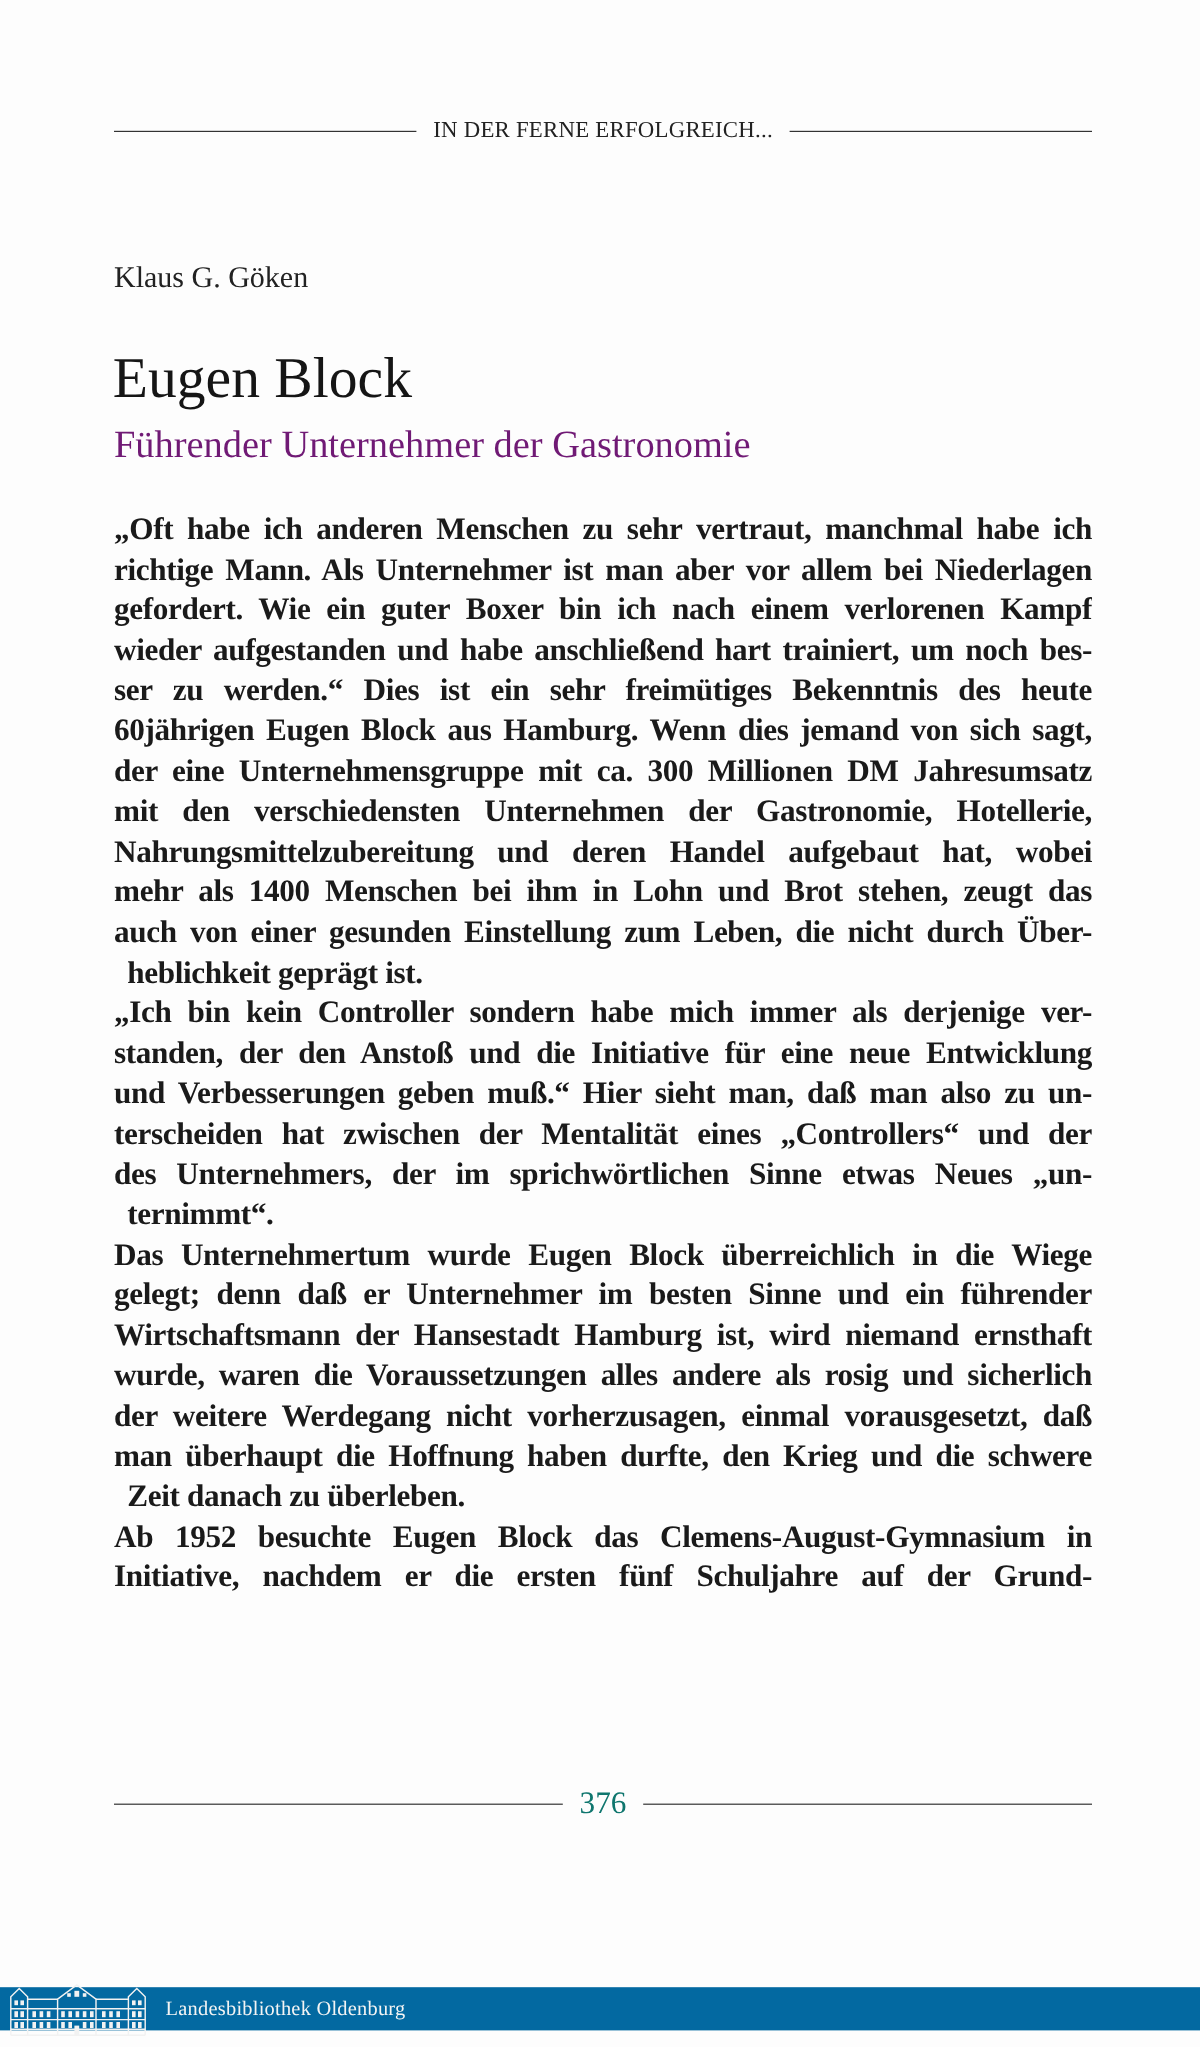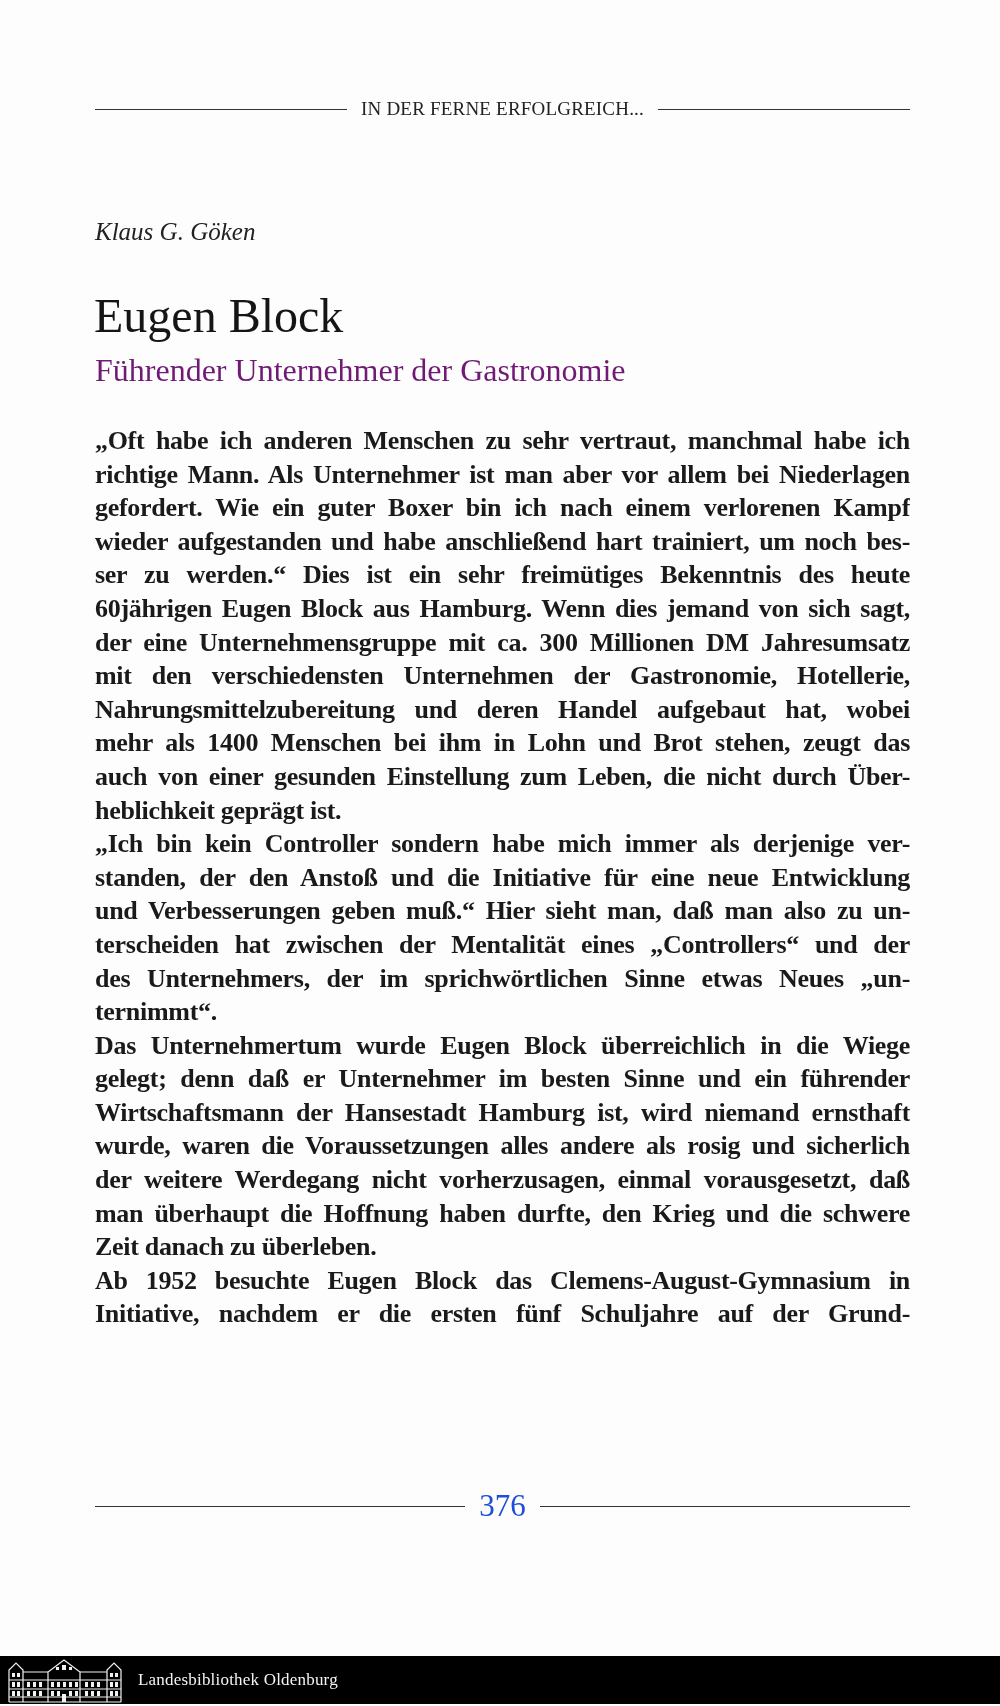--- a/index.html
+++ b/index.html
@@ -37,21 +37,20 @@
       font-size: 19px;
       letter-spacing: 0.2px;
       white-space: nowrap;
       color: #222;
     }
     .author {
       position: absolute;
       left: 95px;
       top: 218px;
       font-size: 25px;
-      font-style: italic;
       color: #222;
     }
     .title {
       position: absolute;
       left: 94px;
       top: 290px;
       font-size: 48px;
       line-height: 52px;
       color: #151515;
     }
@@ -76,41 +75,42 @@
       line-height: 33.6px;
       font-size: 26px;
       white-space: nowrap;
       text-align: justify;
       text-align-last: justify;
       overflow: hidden;
       letter-spacing: -0.3px;
     }
     .line.last {
       text-align-last: left;
+      margin-left: 11px;
     }
     .folio {
       position: absolute;
       left: 95px;
       top: 1488px;
       width: 815px;
       display: flex;
       align-items: center;
       gap: 14px;
     }
     .folio .page-number {
-      font-size: 31px;
-      color: #1d4ed8;
+      font-size: 26px;
+      color: #0f766e;
     }
     .footer-bar {
       position: absolute;
       left: 0;
       top: 1656px;
       width: 1000px;
-      height: 48px;
-      background: #000000;
+      height: 36px;
+      background: #0369a1;
       display: flex;
       align-items: center;
     }
     .footer-logo {
       margin-left: 6px;
       width: 118px;
       height: 46px;
       margin-top: 2px;
     }
     .footer-label {

